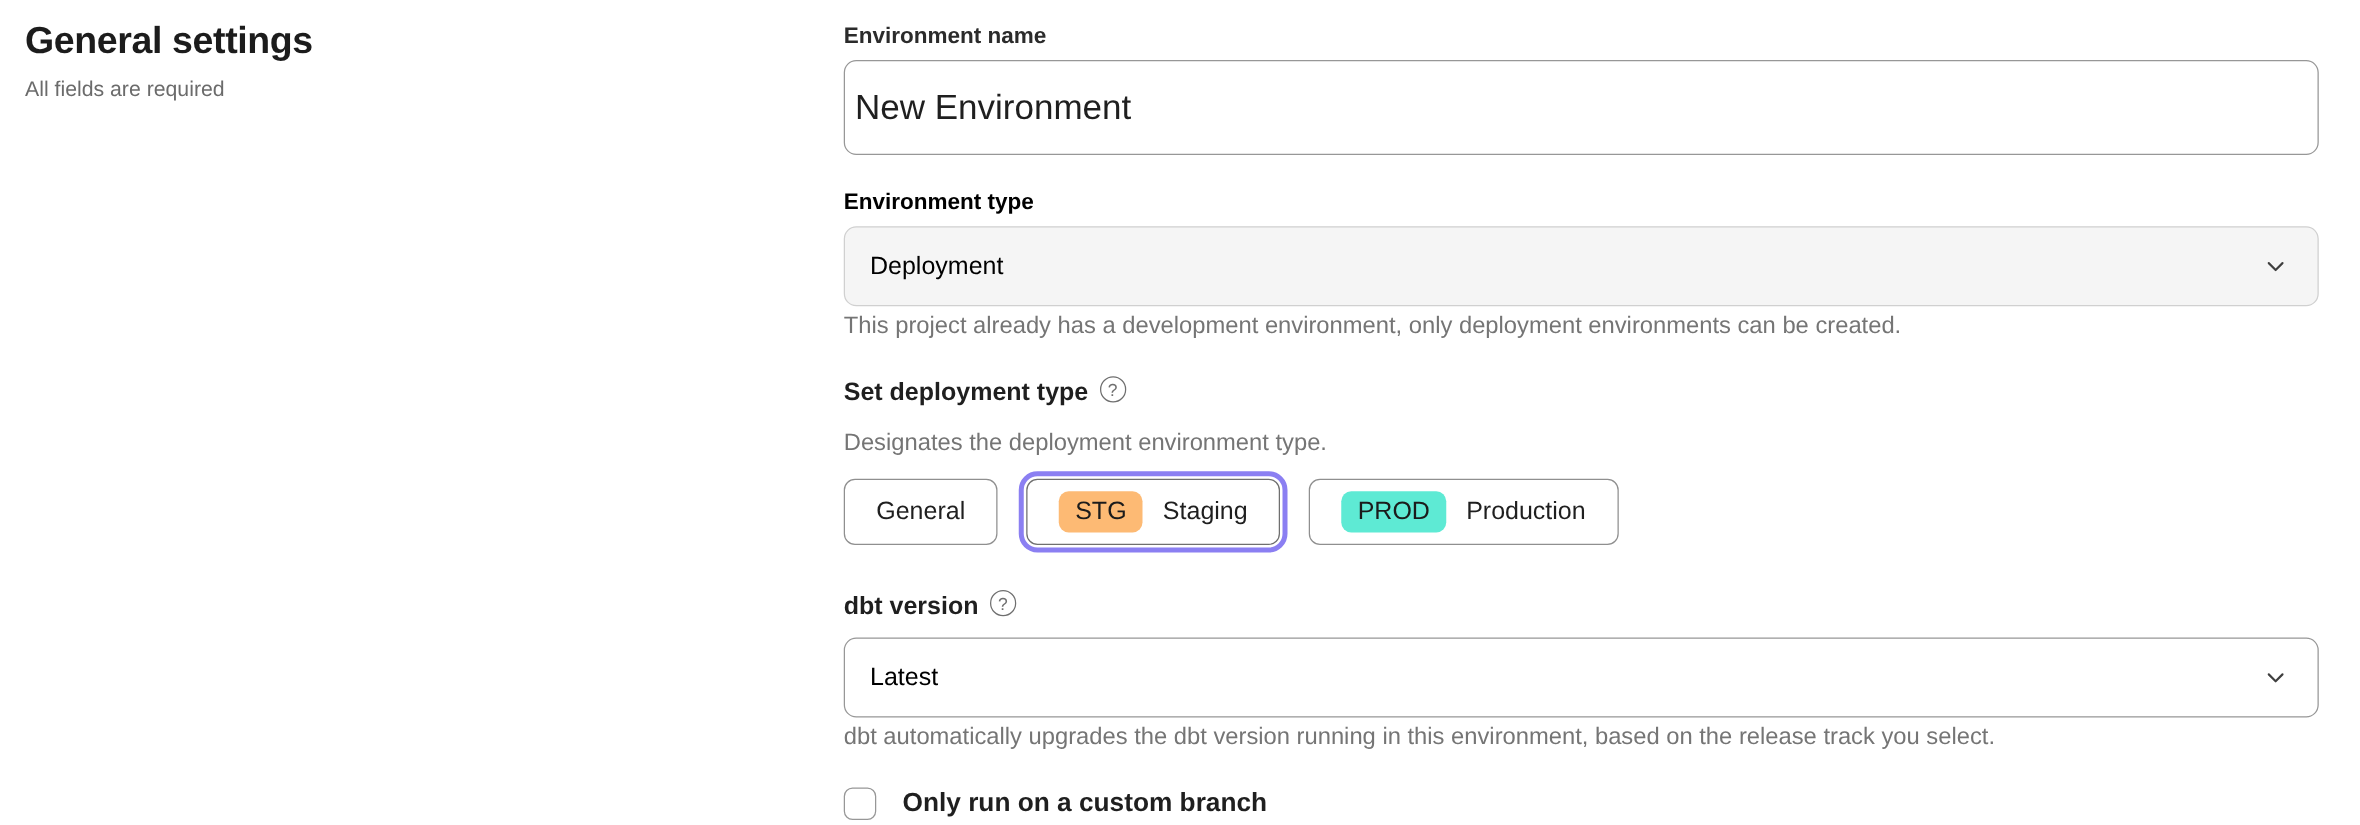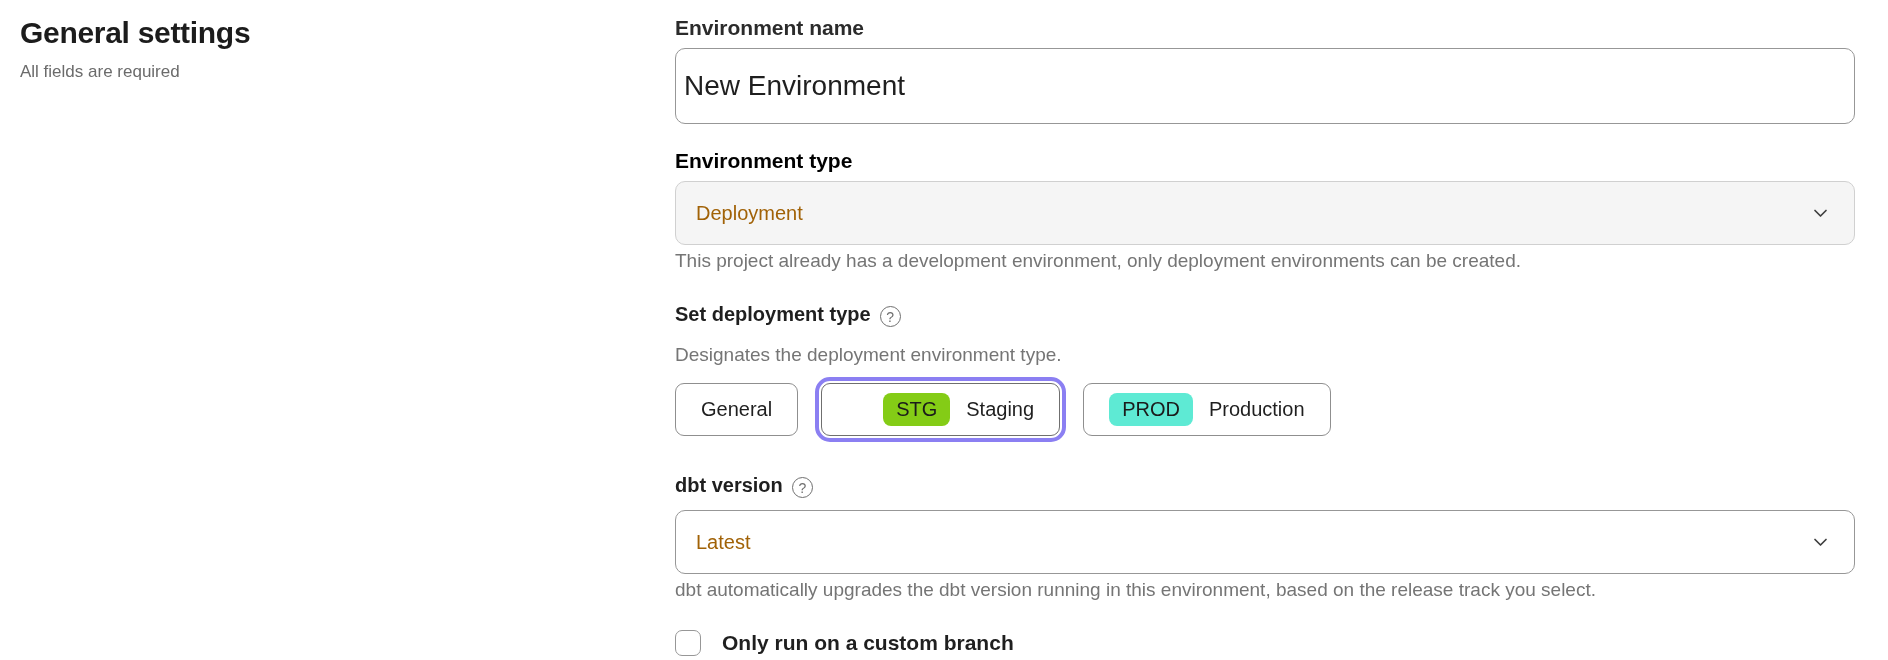--- a/index.html
+++ b/index.html
@@ -12,56 +12,56 @@
   }
   
   .intro { position: absolute; left: 20px; top: 16px; width: 560px; }
   .intro h1 { font-size: 30px; font-weight: 700; color: #1c1c1c; letter-spacing: -0.3px; }
   .intro p { margin-top: 12px; font-size: 17px; color: #6b6b6b; }
 
   
   .form { position: absolute; left: 675px; top: 16px; width: 1180px; }
 
   .field-label {
-    font-size: 21px; font-weight: 600; color: #2b2b2b;
+    font-size: 18px; font-weight: 600; color: #2b2b2b;
     line-height: 24px; margin-bottom: 8px;
   }
   .field-label.disabled { color: #000000; }
 
   .text-input {
     width: 100%; height: 76px;
     border: 1px solid #979797; border-radius: 10px;
     background: #ffffff;
     font-family: "Liberation Sans", sans-serif;
     font-size: 28px; color: #1f1f1f;
     padding: 0 8px;
     outline: none;
   }
 
   .select {
     position: relative;
     width: 100%; height: 64px;
     border-radius: 10px;
     display: flex; align-items: center;
     padding: 0 20px;
-    font-size: 20px; color: #a16207;
+    font-size: 20px; color: #000000;
   }
   .select.enabled { background: #ffffff; border: 1px solid #979797; cursor: pointer; }
   .select.disabled { background: #f5f5f5; border: 1px solid #d0d0d0; }
   .select .chevron {
     position: absolute; right: 24px; top: 50%;
     transform: translateY(-50%);
     display: flex; align-items: center;
   }
 
   .helper { font-size: 19px; color: #757575; line-height: 24px; margin-top: 4px; }
 
   .section-head {
     margin-top: 28px;
-    display: flex; align-items: flex-end;
+    display: flex; align-items: flex-start;
     font-size: 20px; font-weight: 700; color: #1f1f1f; line-height: 26px;
   }
   .q-icon {
     width: 21px; height: 21px; margin-left: 9px;
     border: 1.5px solid #6f6f6f; border-radius: 50%;
     display: inline-flex; align-items: center; justify-content: center;
     font-size: 14px; font-weight: 500; color: #6f6f6f;
     cursor: pointer; flex: 0 0 auto;
   }
   .section-desc { font-size: 19px; color: #757575; line-height: 24px; margin-top: 16px; }
@@ -82,21 +82,21 @@
     outline: 4px solid #8b7ff2;
     outline-offset: 2px;
     margin: 0 6px; 
   }
   .badge {
     display: inline-block;
     padding: 5px 13px; margin-right: 16px;
     border-radius: 8px;
     font-size: 20px; font-weight: 500; color: #1b1b1b;
   }
-  .badge.stg  { background: #84cc16; margin-left: 36px; }
+  .badge.stg  { background: #fdba74; }
   .badge.prod { background: #5eead4; }
 
   .gap-lg { margin-top: 36px; }
 
   .check-row { margin-top: 28px; display: flex; align-items: center; cursor: pointer; }
   .checkbox {
     width: 26px; height: 26px;
     border: 1.5px solid #979797; border-radius: 7px;
     background: #ffffff; flex: 0 0 auto;
   }

